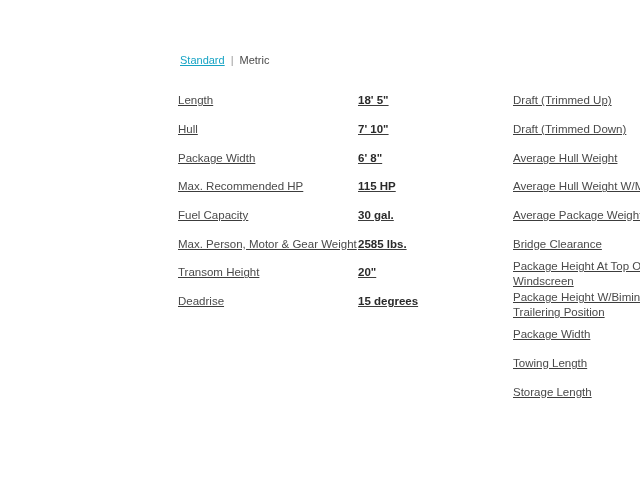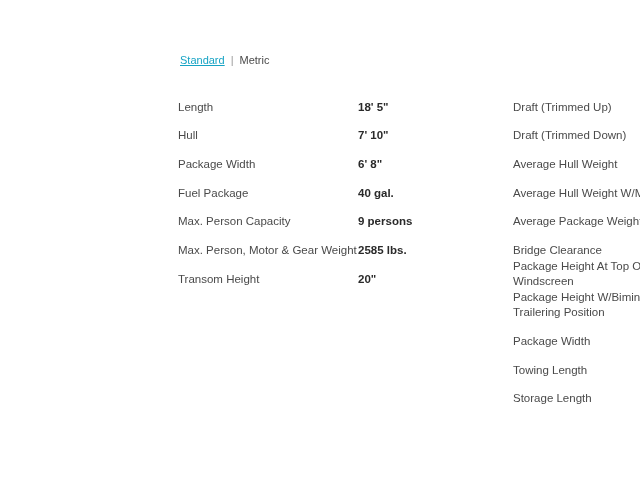--- a/index.html
+++ b/index.html
@@ -45,23 +45,24 @@
   }
   .spec-col {
     position: absolute;
     top: 86px;
   }
   .col-left { left: 178px; width: 330px; }
   .col-right { left: 513px; width: 160px; }
 
   .spec-row {
     display: flex;
-    align-items: flex-end;
+    align-items: center;
     min-height: 28.7px;
     margin-bottom: 0px;
+    text-decoration: underline;
   }
   .spec-label {
     font-size: 11.5px;
     color: #4a4a4a;
     line-height: 15px;
     width: 180px;
     flex: 0 0 180px;
     padding-top: 1px;
   }
   .spec-value {
@@ -99,34 +100,38 @@
     </div>
     <div class="spec-row">
       <div class="spec-label">Hull</div>
       <div class="spec-value">7' 10"</div>
     </div>
     <div class="spec-row">
       <div class="spec-label">Package Width</div>
       <div class="spec-value">6' 8"</div>
     </div>
     <div class="spec-row">
-      <div class="spec-label">Fuel Package</div>
-      <div class="spec-value">40 gal.</div>
+      <div class="spec-label">Max. Recommended HP</div>
+      <div class="spec-value">115 HP</div>
     </div>
     <div class="spec-row">
-      <div class="spec-label">Max. Person Capacity</div>
-      <div class="spec-value">9 persons</div>
+      <div class="spec-label">Fuel Capacity</div>
+      <div class="spec-value">30 gal.</div>
     </div>
     <div class="spec-row">
       <div class="spec-label">Max. Person, Motor &amp; Gear Weight</div>
       <div class="spec-value">2585 lbs.</div>
     </div>
     <div class="spec-row">
       <div class="spec-label">Transom Height</div>
       <div class="spec-value">20"</div>
+    </div>
+    <div class="spec-row">
+      <div class="spec-label">Deadrise</div>
+      <div class="spec-value">15 degrees</div>
     </div>
   </div>
 
   <div class="spec-col col-right">
     <div class="spec-row">
       <div class="spec-label">Draft (Trimmed Up)</div>
     </div>
     <div class="spec-row">
       <div class="spec-label">Draft (Trimmed Down)</div>
     </div>

